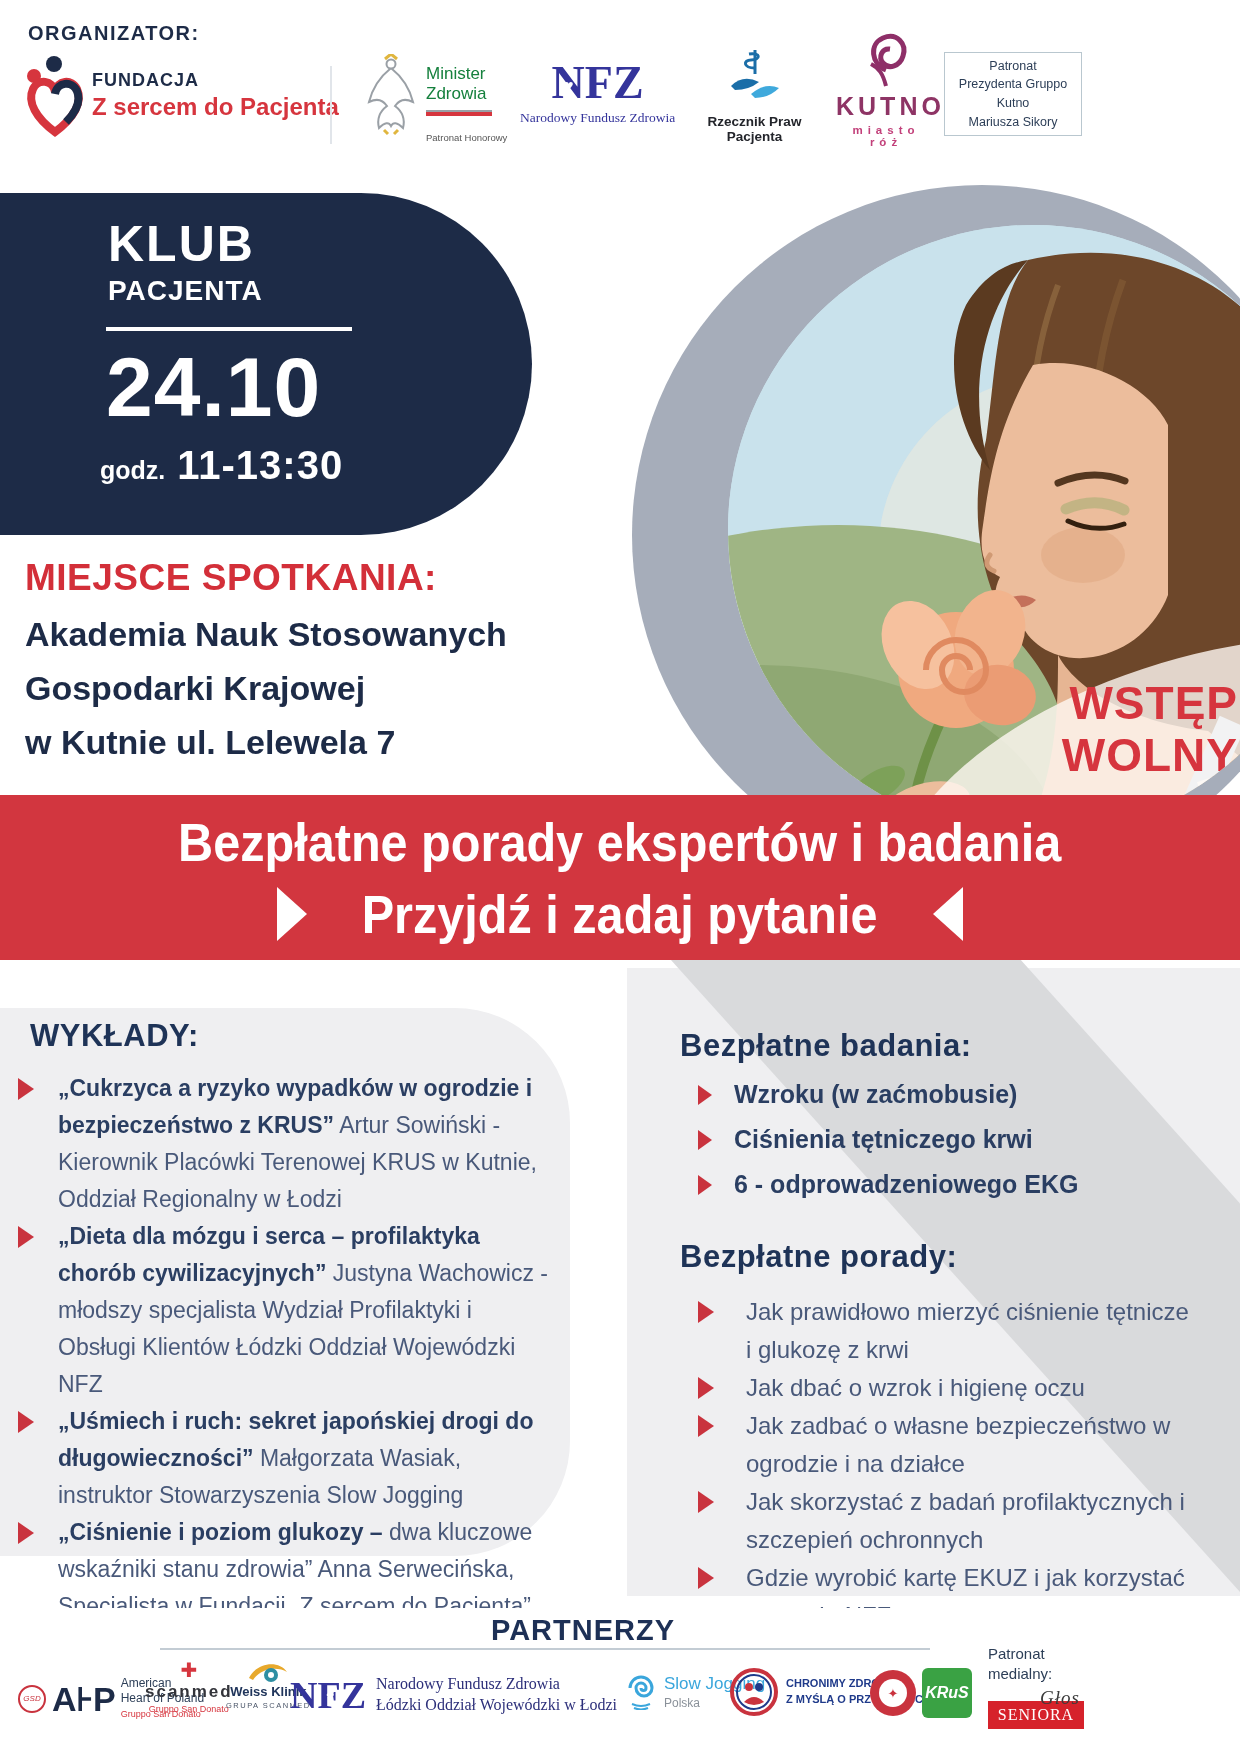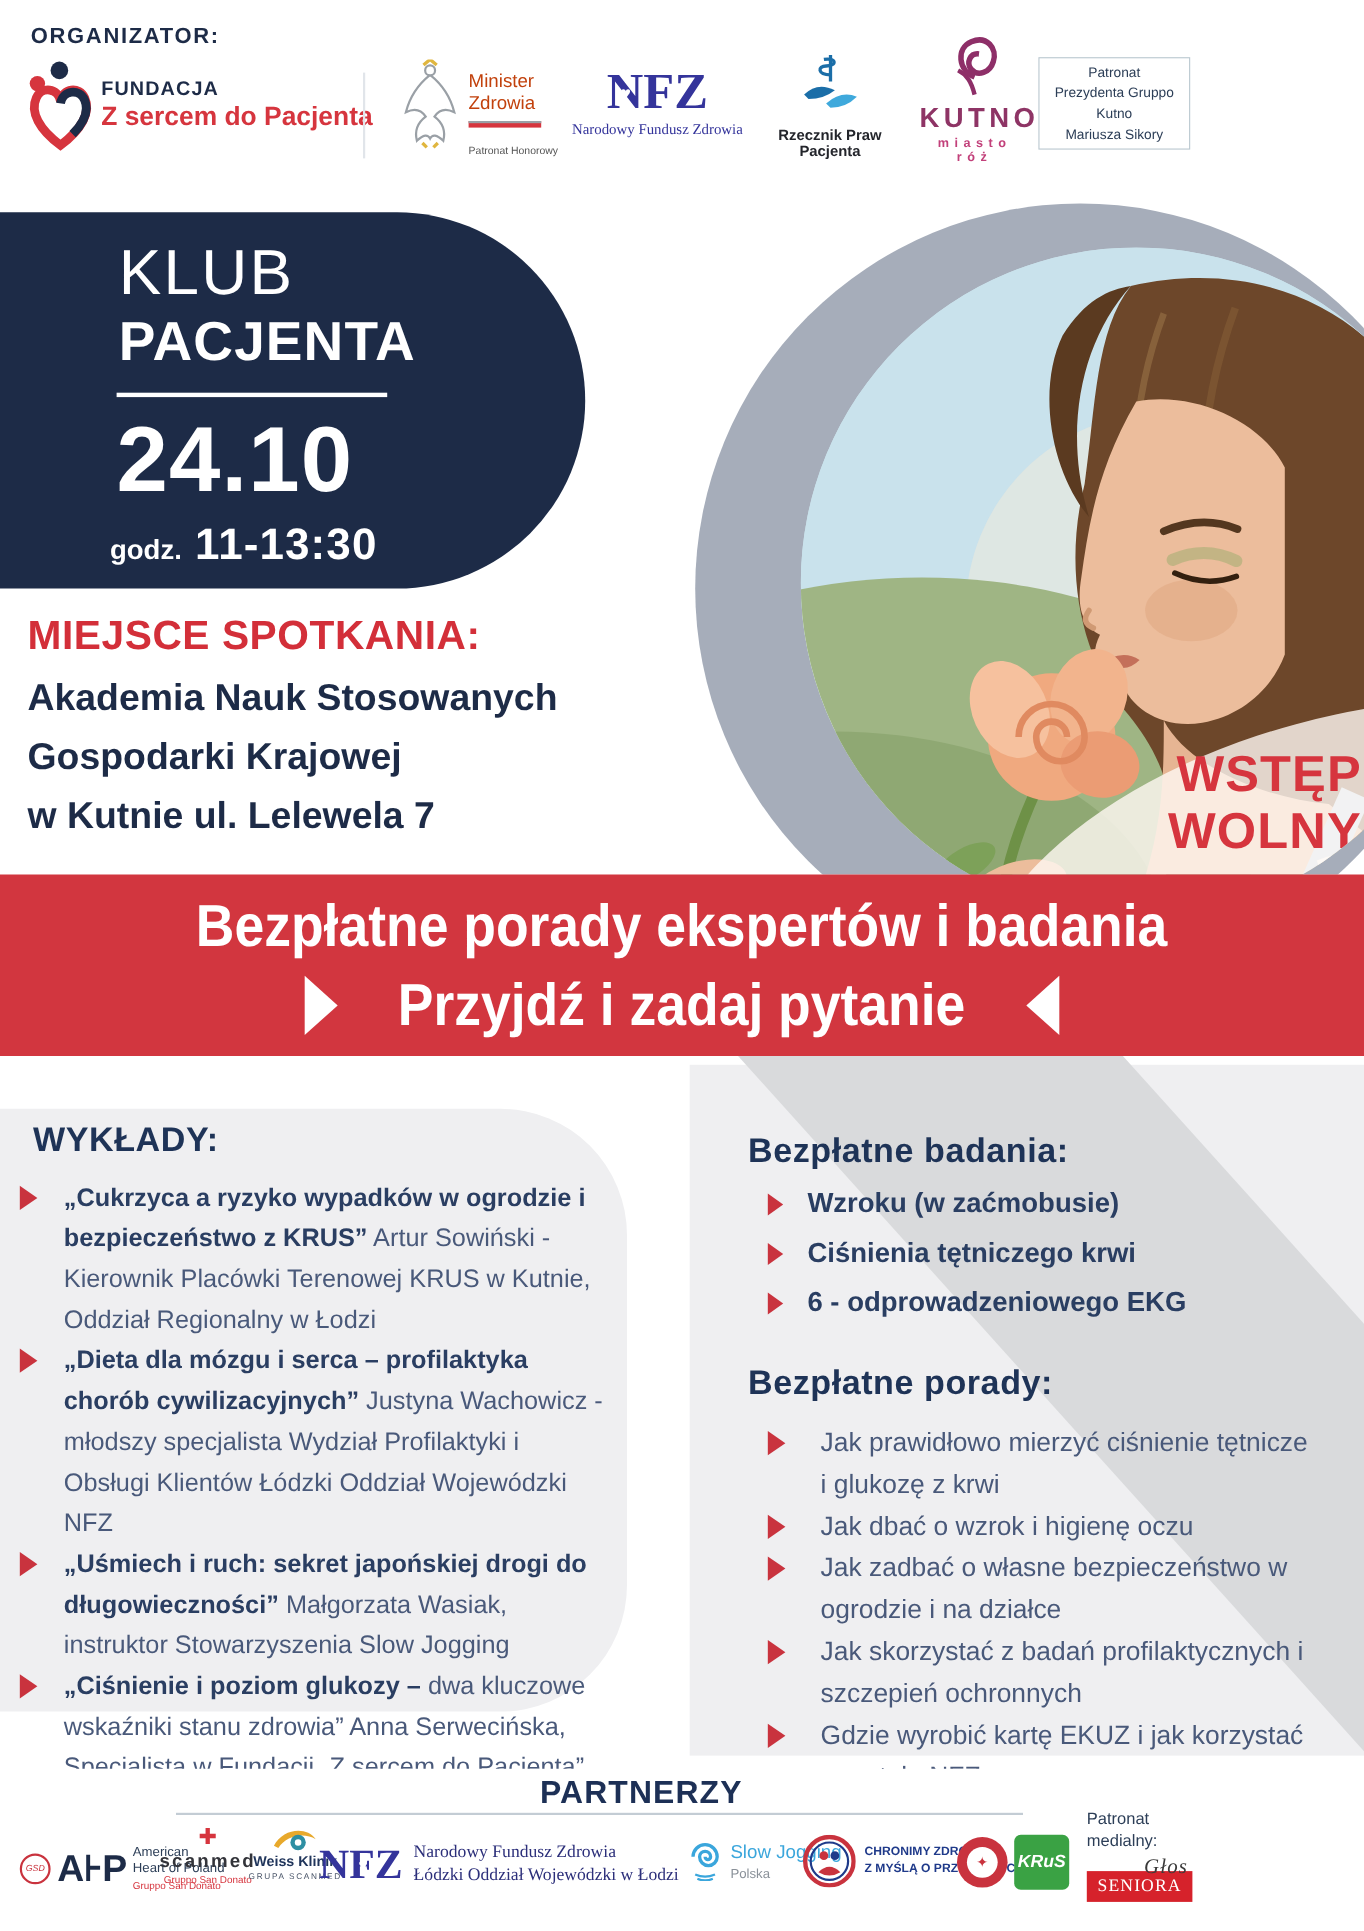--- a/index.html
+++ b/index.html
@@ -6,21 +6,21 @@
   .page{position:relative;width:1240px;height:1755px;overflow:hidden;background:#ffffff;
         font-family:"Liberation Sans","DejaVu Sans",sans-serif;color:#2a3e62;}
   .abs{position:absolute;}
 
   
   .header{position:absolute;left:0;top:0;width:1240px;height:162px;background:#fff;}
   .org-label{position:absolute;left:28px;top:22px;font-size:20px;font-weight:800;letter-spacing:1.5px;color:#1d2b47;}
   .fund-text1{font-size:18px;font-weight:800;letter-spacing:1px;color:#1d2b47;}
   .fund-text2{font-size:24px;font-weight:800;color:#d6353e;margin-top:2px;}
   .hdr-divider{position:absolute;left:330px;top:66px;width:2px;height:78px;background:#e1e5ea;}
-  .minister-name{font-size:17px;color:#c2410c;line-height:1.15;}
+  .minister-name{font-size:17px;color:#15803d;line-height:1.15;}
   .minister-rule{width:66px;height:4px;background:#d6353e;margin-top:7px;border-top:2px solid #9aa0a6;}
   .minister-sub{font-size:9.5px;color:#555;margin-top:16px;}
   .nfz-abbr{font-family:"Liberation Serif","DejaVu Serif",serif;font-weight:700;font-size:46px;color:#34349b;line-height:1;position:relative;}
   .nfz-heart{position:absolute;left:44px;top:18px;font-size:16px;color:#ffffff;}
   .nfz-name{font-family:"Liberation Serif","DejaVu Serif",serif;font-size:13.5px;color:#34349b;margin-top:4px;}
   .rzecznik-name{font-size:13.5px;font-weight:600;color:#23252b;margin-top:6px;}
   .kutno-name{font-size:25px;letter-spacing:4px;color:#8e3465;font-weight:600;}
   .kutno-sub{font-size:11.5px;letter-spacing:5px;color:#c2407a;font-weight:700;margin-top:3px;}
   .patron-box{position:absolute;left:944px;top:52px;width:136px;height:82px;border:1px solid #b9c7cf;
               display:flex;flex-direction:column;justify-content:center;text-align:center;
@@ -29,22 +29,22 @@
   
   .hero{position:absolute;left:0;top:162px;width:1240px;height:633px;overflow:hidden;background:#fff;}
   .gray-circle{position:absolute;left:632px;top:23px;width:700px;height:700px;border-radius:50%;background:#a6adba;}
   .photo-circle{position:absolute;left:728px;top:63px;width:610px;height:610px;border-radius:50%;overflow:hidden;background:#cde4ec;}
   .photo-overlay{position:absolute;left:150px;top:420px;width:760px;height:420px;border-radius:50%;
                  background:rgba(255,249,244,0.8);transform:rotate(-12deg);}
   .free-entry{position:absolute;left:286px;top:452px;width:224px;text-align:right;
               font-size:46px;font-weight:800;line-height:52px;color:#d6353e;letter-spacing:1px;}
   .navy-block{position:absolute;left:0;top:31px;width:532px;height:342px;background:#1d2b47;
               border-radius:0 171px 171px 0;color:#ffffff;}
-  .klub{margin:26px 0 0 108px;font-size:58px;font-weight:400;letter-spacing:2px;line-height:1;}
-  .pacjenta{margin:8px 0 0 108px;font-size:50px;font-weight:800;letter-spacing:1px;line-height:1;}
+  .klub{margin:26px 0 0 108px;font-size:50px;font-weight:700;letter-spacing:2px;line-height:1;}
+  .pacjenta{margin:8px 0 0 108px;font-size:28px;font-weight:800;letter-spacing:1px;line-height:1;}
   .navy-rule{margin:22px 0 0 106px;width:246px;height:4px;background:#ffffff;}
   .date{margin:14px 0 0 106px;font-size:84px;font-weight:800;line-height:1;letter-spacing:1px;}
   .time-row{margin:14px 0 0 100px;display:flex;align-items:baseline;gap:12px;}
   .time-label{font-size:25px;font-weight:700;}
   .time-value{font-size:40px;font-weight:800;letter-spacing:1px;}
   .venue{position:absolute;left:25px;top:395px;width:600px;}
   .venue-label{font-size:37px;font-weight:800;color:#d32f39;letter-spacing:0.5px;}
   .venue-line{font-size:34px;font-weight:800;color:#1d2b47;line-height:54px;}
   .venue-lines{margin-top:8px;}
 

